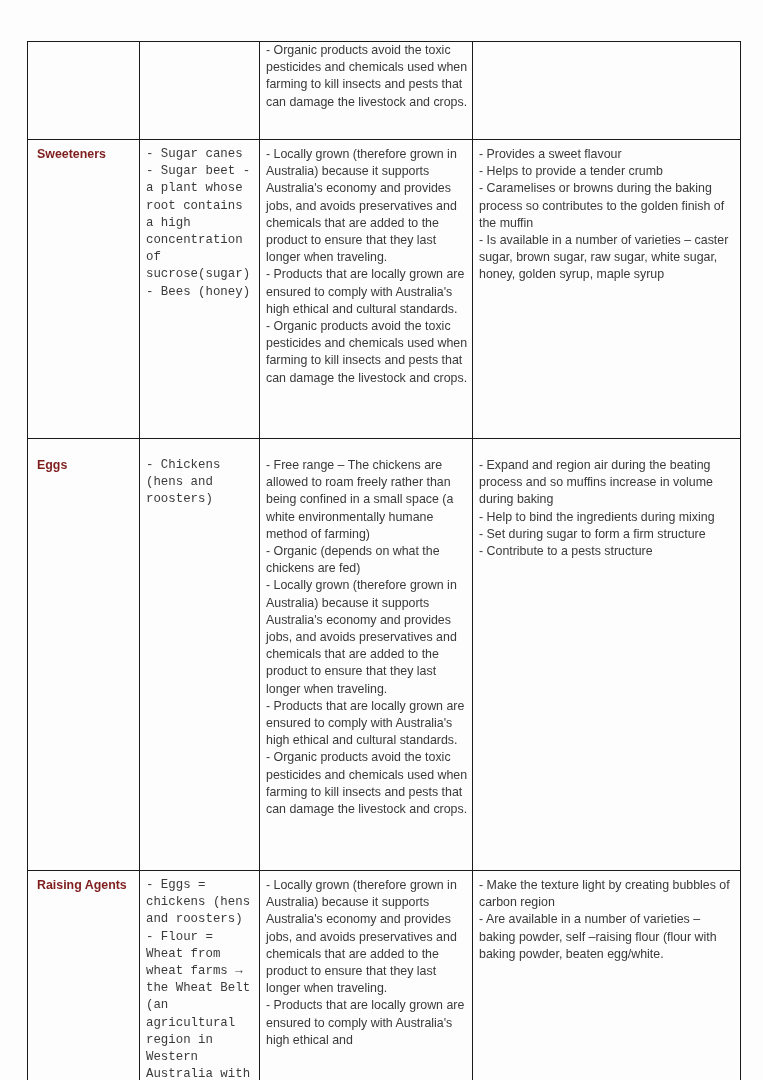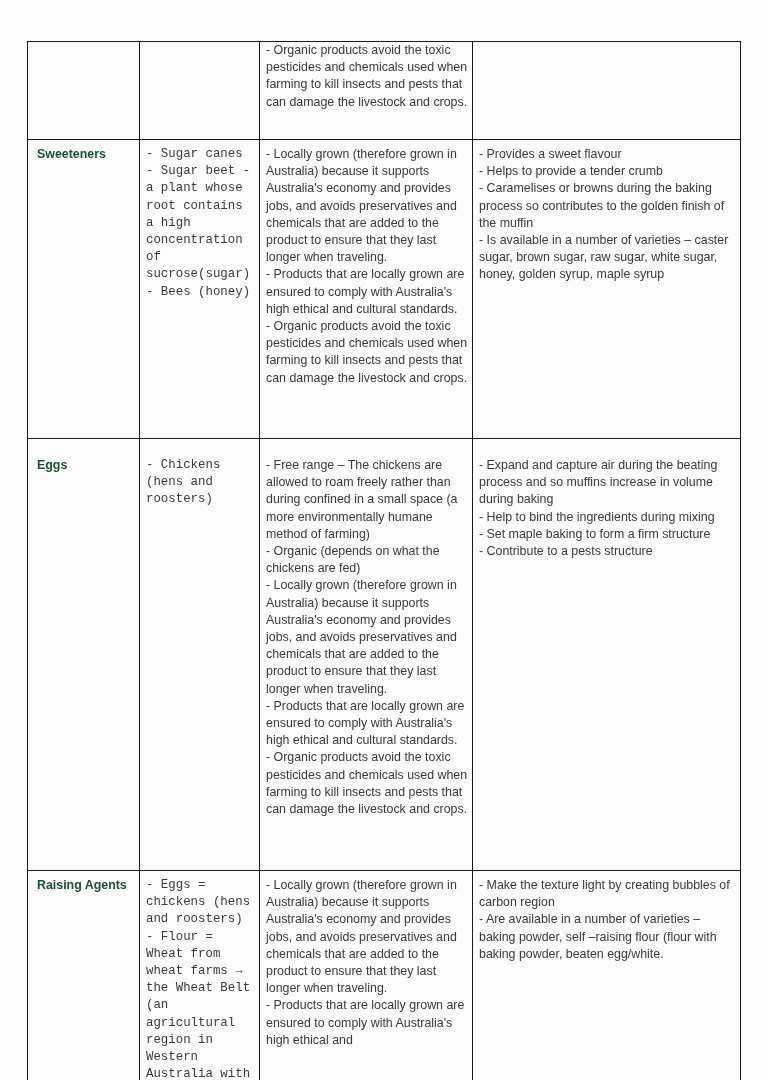--- a/index.html
+++ b/index.html
@@ -34,21 +34,21 @@
     vertical-align: top;
     padding: 0 4px 0 6px;
     font-size: 12.4px;
     line-height: 17.2px;
     color: #3a3a3a;
     word-wrap: break-word;
   }
   table.doc-table td.col-cat {
     width: 98px;
     font-weight: bold;
-    color: #14532d;
+    color: #7f1d1d;
     padding-left: 9px;
   }
   table.doc-table td.col-src { width: 109px; font-family: Liberation Mono, monospace; }
   table.doc-table td.col-eth { width: 202px; }
   table.doc-table td.col-fn  { width: 257px; }
   .line { display: block; }
   tr.row-cont td { height: 97px; padding-top: 0; }
   tr.row-sweet td { height: 292px; padding-top: 6px; }
   tr.row-eggs td { height: 413px; padding-top: 18px; }
   tr.row-raise td { height: 178px; padding-top: 6px; }
@@ -89,30 +89,30 @@
           <span class="line">- Is available in a number of varieties – caster sugar, brown sugar, raw sugar, white sugar, honey, golden syrup, maple syrup</span>
         </td>
       </tr>
 
       <tr class="row-eggs">
         <td class="col-cat">Eggs</td>
         <td class="col-src">
           <span class="line">- Chickens (hens and roosters)</span>
         </td>
         <td class="col-eth">
-          <span class="line">- Free range – The chickens are allowed to roam freely rather than during confined in a small space (a more environmentally humane method of farming)</span>
+          <span class="line">- Free range – The chickens are allowed to roam freely rather than being confined in a small space (a white environmentally humane method of farming)</span>
           <span class="line">- Organic (depends on what the chickens are fed)</span>
           <span class="line">- Locally grown (therefore grown in Australia) because it supports Australia's economy and provides jobs, and avoids preservatives and chemicals that are added to the product to ensure that they last longer when traveling.</span>
           <span class="line">- Products that are locally grown are ensured to comply with Australia's high ethical and cultural standards.</span>
           <span class="line">- Organic products avoid the toxic pesticides and chemicals used when farming to kill insects and pests that can damage the livestock and crops.</span>
         </td>
         <td class="col-fn">
-          <span class="line">- Expand and capture air during the beating process and so muffins increase in volume during  baking</span>
+          <span class="line">- Expand and region air during the beating process and so muffins increase in volume during  baking</span>
           <span class="line">- Help to bind the ingredients during mixing</span>
-          <span class="line">- Set maple baking to form a firm structure</span>
+          <span class="line">- Set during sugar to form a firm structure</span>
           <span class="line">- Contribute to a pests structure</span>
         </td>
       </tr>
 
       <tr class="row-raise">
         <td class="col-cat">Raising Agents</td>
         <td class="col-src">
           <span class="line">- Eggs = chickens (hens and roosters)</span>
           <span class="line">- Flour = Wheat from wheat farms → the Wheat Belt (an agricultural region in Western Australia with its climate of</span>
         </td>

